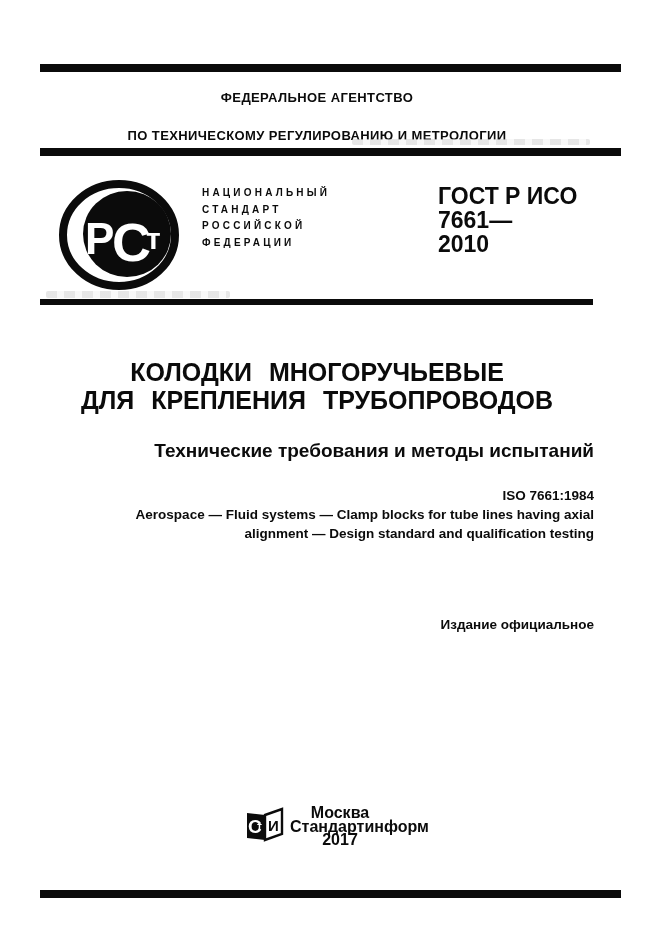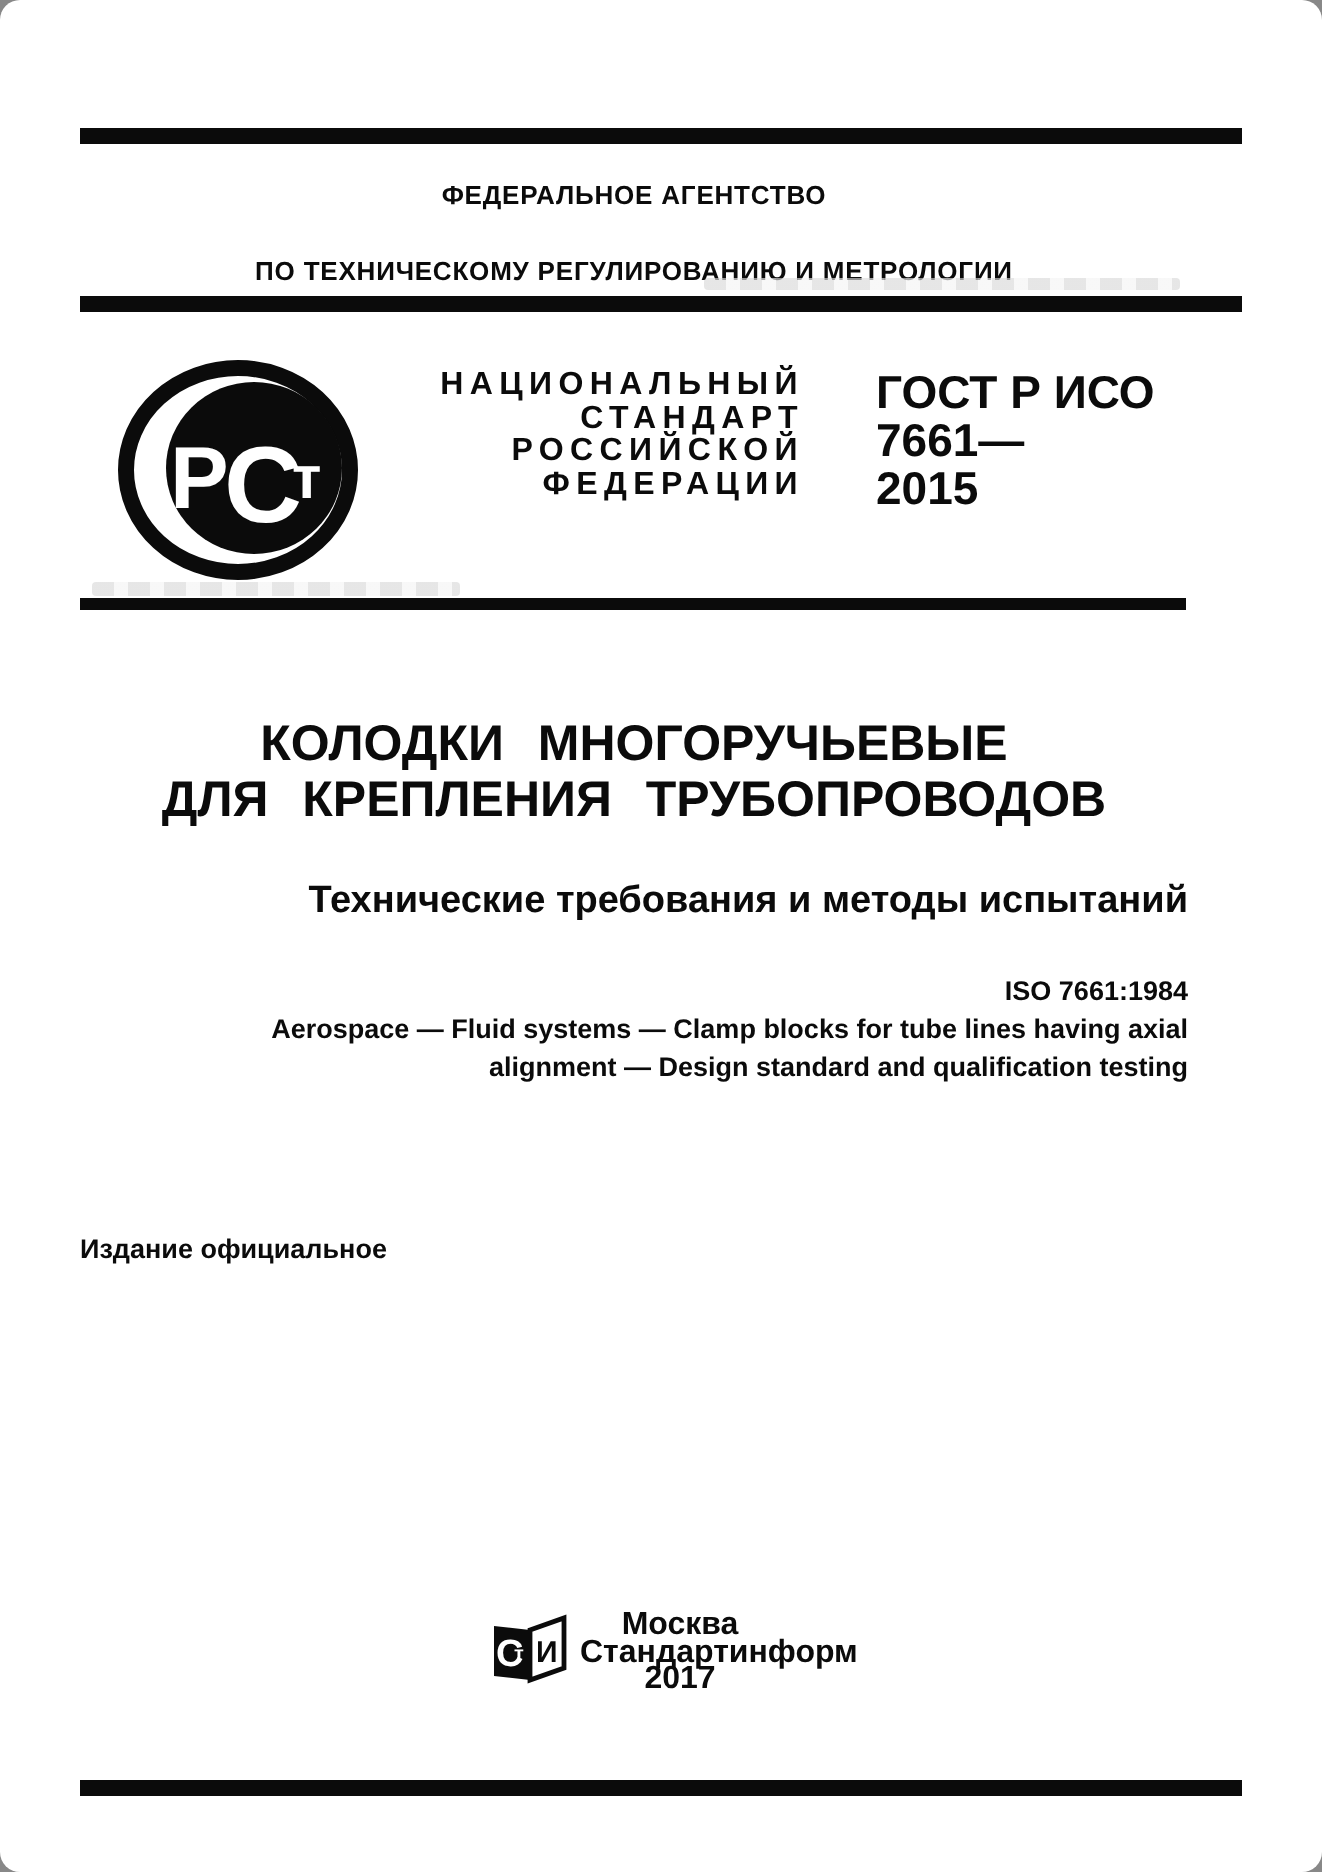--- a/index.html
+++ b/index.html
@@ -4,54 +4,53 @@
 <style>
   html,body{margin:0;padding:0;background:#888;}
   .page{
     position:relative;
     width:661px;height:936px;
     margin:0 auto;
     background:#ffffff;
     font-family:"Liberation Sans","DejaVu Sans",sans-serif;
     color:#0b0b0b;
     overflow:hidden;
-    border-radius:10px;
   }
   .bar{position:absolute;background:#0b0b0b;}
   .bar1{left:40px;top:64px;width:581px;height:8px;}
   .bar2{left:40px;top:148px;width:581px;height:8px;}
   .bar3{left:40px;top:299px;width:553px;height:6px;}
   .bar4{left:40px;top:890px;width:581px;height:8px;}
 
   .smudge{position:absolute;opacity:.65;border-radius:2px;
     background:repeating-linear-gradient(90deg,#d9d9d9 0 11px,#f4f4f4 11px 18px);}
   .smudge.s1{left:352px;top:139px;width:238px;height:6px;}
   .smudge.s2{left:46px;top:291px;width:184px;height:7px;}
 
   .agency{position:absolute;left:40px;width:554px;text-align:center;
     font-weight:bold;font-size:13px;letter-spacing:.4px;}
   .agency.l1{top:90px;}
   .agency.l2{top:128px;}
 
   .rst-logo{position:absolute;left:57px;top:178px;width:125px;height:114px;}
 
-  .std-label{position:absolute;left:202px;top:185px;width:200px;text-align:right;
-    font-weight:bold;font-size:16px;line-height:16.5px;letter-spacing:3.2px;}
+  .std-label{position:absolute;left:202px;top:185px;width:200px;text-align:left;
+    font-weight:bold;font-size:10px;line-height:16.5px;letter-spacing:3.2px;}
   .designation{position:absolute;left:438px;top:184px;
     font-weight:bold;font-size:23px;line-height:24px;}
 
   .title{position:absolute;left:40px;top:358px;width:554px;text-align:center;
     font-weight:bold;font-size:25px;line-height:28px;word-spacing:10px;}
   .subtitle{position:absolute;left:40px;top:440px;width:554px;text-align:right;
     font-weight:bold;font-size:19px;}
 
   .iso{position:absolute;left:40px;top:486px;width:554px;text-align:right;
     font-weight:bold;font-size:13.5px;line-height:19px;}
 
-  .edition{position:absolute;left:40px;top:617px;width:554px;text-align:left;
+  .edition{position:absolute;left:40px;top:617px;width:554px;text-align:right;
     font-weight:bold;font-size:13.5px;}
 
   .imprint-logo{position:absolute;left:245px;top:806px;width:40px;height:38px;}
   .imprint-text{position:absolute;left:290px;top:806px;width:100px;text-align:center;
     font-weight:bold;font-size:16px;line-height:13.5px;}
 </style>
 </head>
 <body>
 
 <div class="page">
@@ -75,21 +74,21 @@
   <div class="std-label">
     <div>НАЦИОНАЛЬНЫЙ</div>
     <div>СТАНДАРТ</div>
     <div>РОССИЙСКОЙ</div>
     <div>ФЕДЕРАЦИИ</div>
   </div>
 
   <div class="designation">
     <div>ГОСТ Р ИСО</div>
     <div>7661—</div>
-    <div>2015</div>
+    <div>2010</div>
   </div>
 
   <div class="bar bar3"></div>
   <div class="smudge s2"></div>
 
   <div class="title">
     <div>КОЛОДКИ МНОГОРУЧЬЕВЫЕ</div>
     <div>ДЛЯ КРЕПЛЕНИЯ ТРУБОПРОВОДОВ</div>
   </div>
 

